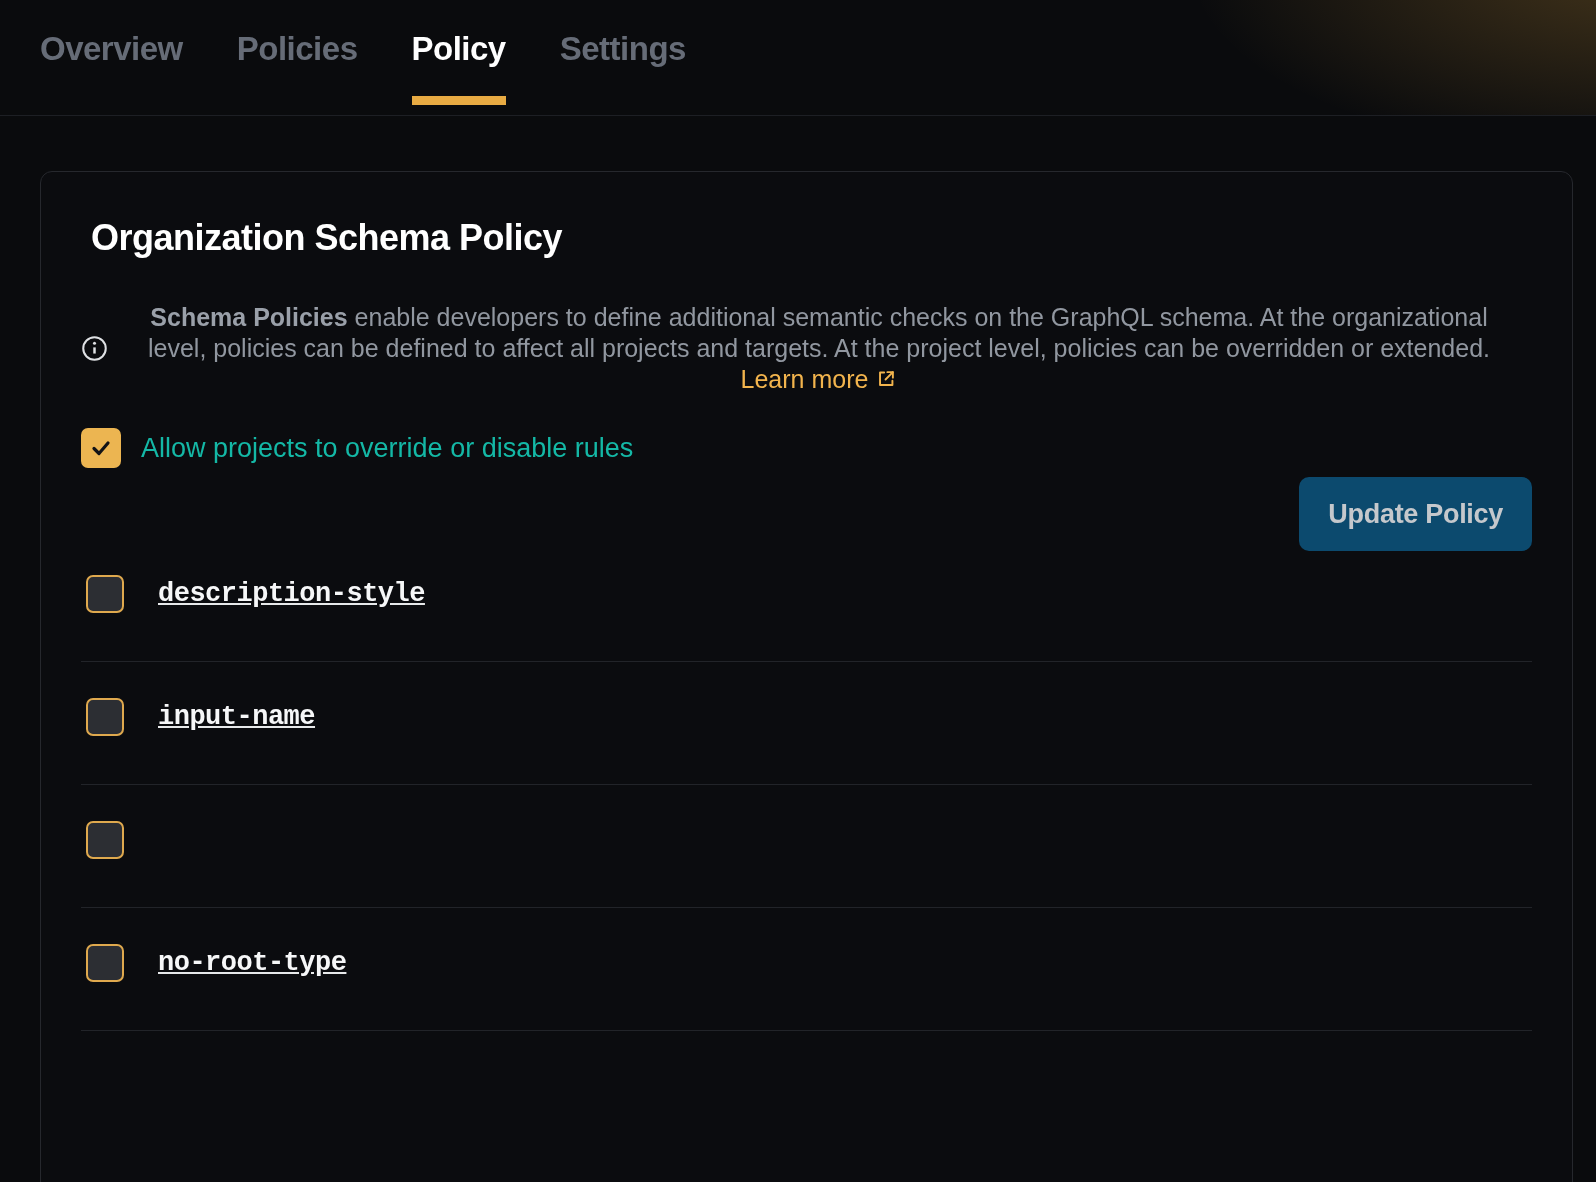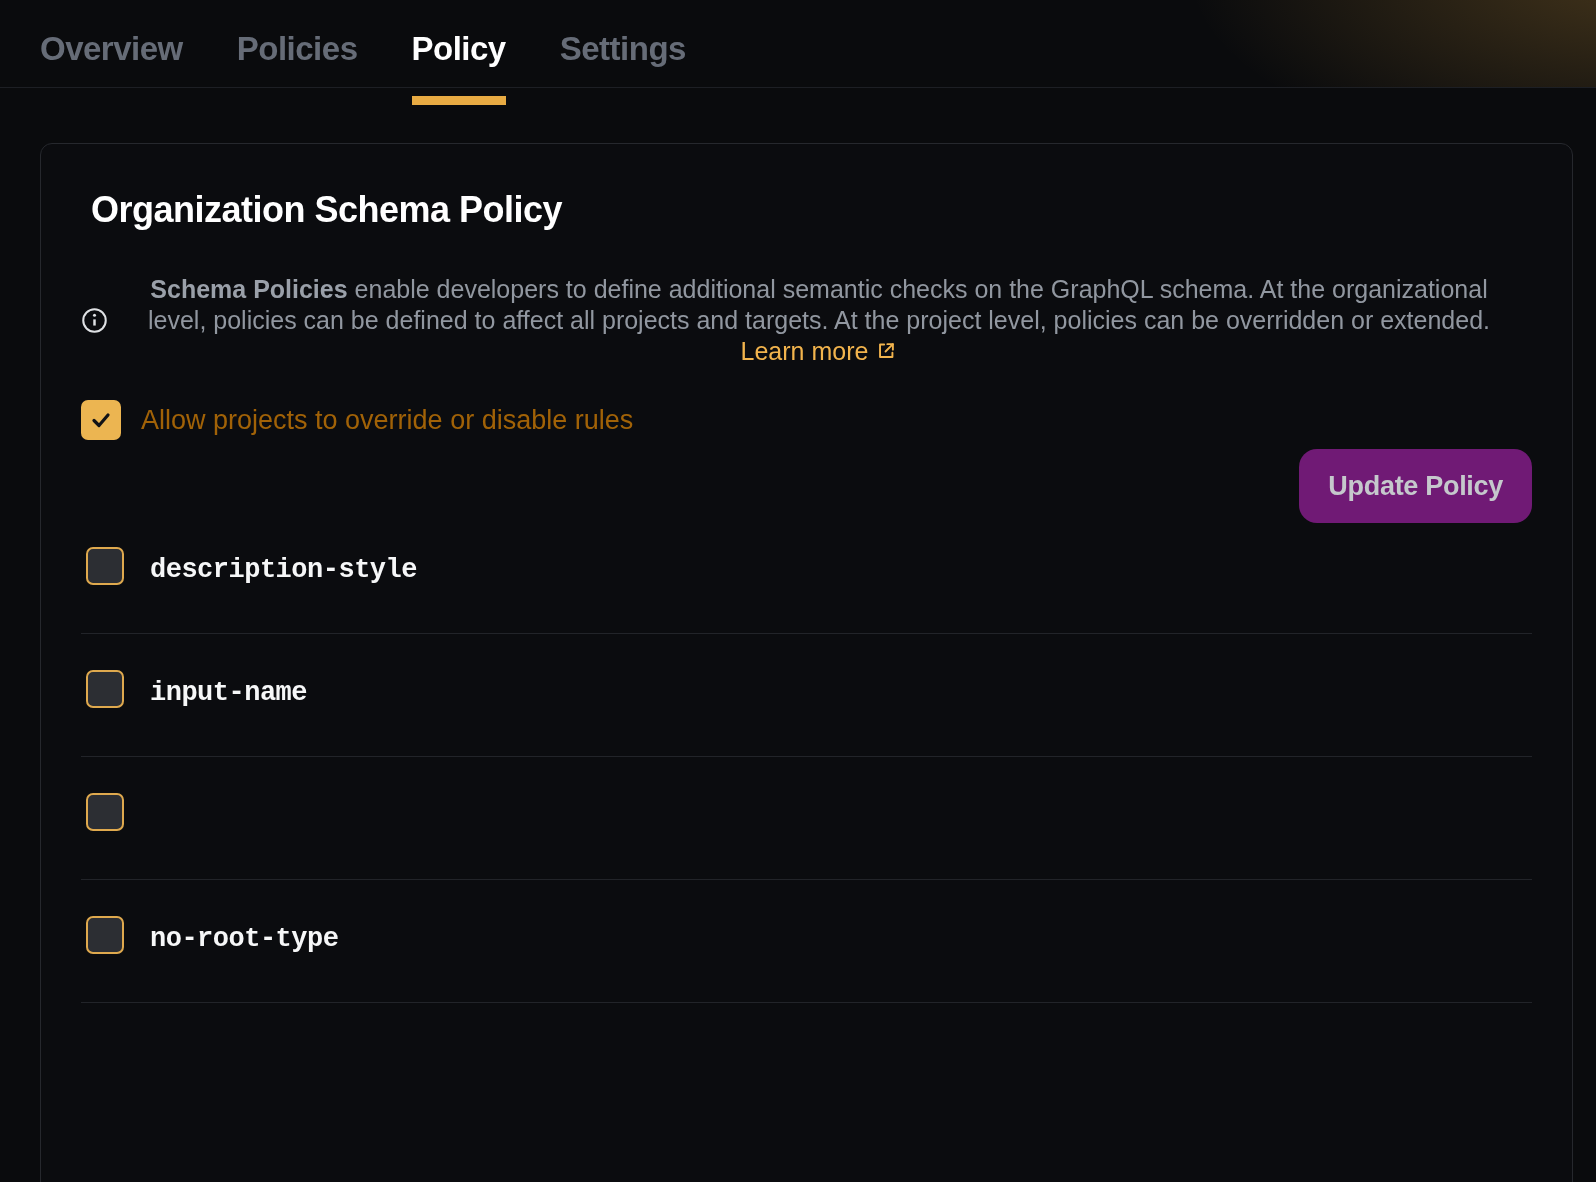--- a/index.html
+++ b/index.html
@@ -7,21 +7,21 @@
     margin: 0; padding: 0;
     width: 1596px; height: 1182px;
     background: #0a0b0d;
     overflow: hidden;
     font-family: "Liberation Sans", sans-serif;
     color: #e7e9ea;
   }
 
   
   header {
-    height: 88px;
+    height: 116px;
     border-bottom: 1px solid #1d1f24;
     background:
       radial-gradient(700px 300px at 103% -30%, rgba(232,171,67,0.26), rgba(232,171,67,0) 65%),
       #0a0b0d;
   }
   .tabs {
     display: flex;
     gap: 54px;
     padding: 30px 0 0 40px;
   }
@@ -85,57 +85,58 @@
   }
   .learn-more svg { vertical-align: -2px; margin-left: 7px; }
 
   
   .allow-row {
     display: flex;
     align-items: center;
     gap: 20px;
     margin-top: 23px;
     font-size: 27px;
-    color: #a16207;
+    color: #14b8a6;
     cursor: pointer;
     width: fit-content;
   }
   .checkbox-checked {
     width: 40px; height: 40px;
     border-radius: 7px;
     background: #ecb551;
     display: flex; align-items: center; justify-content: center;
     flex: 0 0 auto;
   }
 
   
   .button-row { display: flex; justify-content: flex-end; margin-top: 9px; }
   .update-btn {
     height: 74px;
     padding: 0 29px;
     display: flex; align-items: center;
-    background: #701a75;
+    background: #0c4a6e;
     color: #c5c8cc;
     font-family: "Liberation Sans", sans-serif;
     font-size: 27px;
     font-weight: 700;
     letter-spacing: -0.3px;
     border: none;
-    border-radius: 18px;
+    border-radius: 10px;
     cursor: pointer;
   }
 
   
   .rules { margin-top: 24px; }
   .rule-row {
     display: flex;
-    align-items: flex-end;
-    gap: 26px;
+    align-items: center;
+    gap: 34px;
     padding: 36px 0 48px 5px;
     border-bottom: 1px solid #222429;
+    text-decoration: underline;
   }
   .rule-row:first-child { padding-top: 0; }
   .rule-checkbox {
     width: 38px; height: 38px;
     flex: 0 0 auto;
     border: 2px solid #dfa94e;
     border-radius: 7px;
     background: #2c2e33;
     cursor: pointer;
   }

